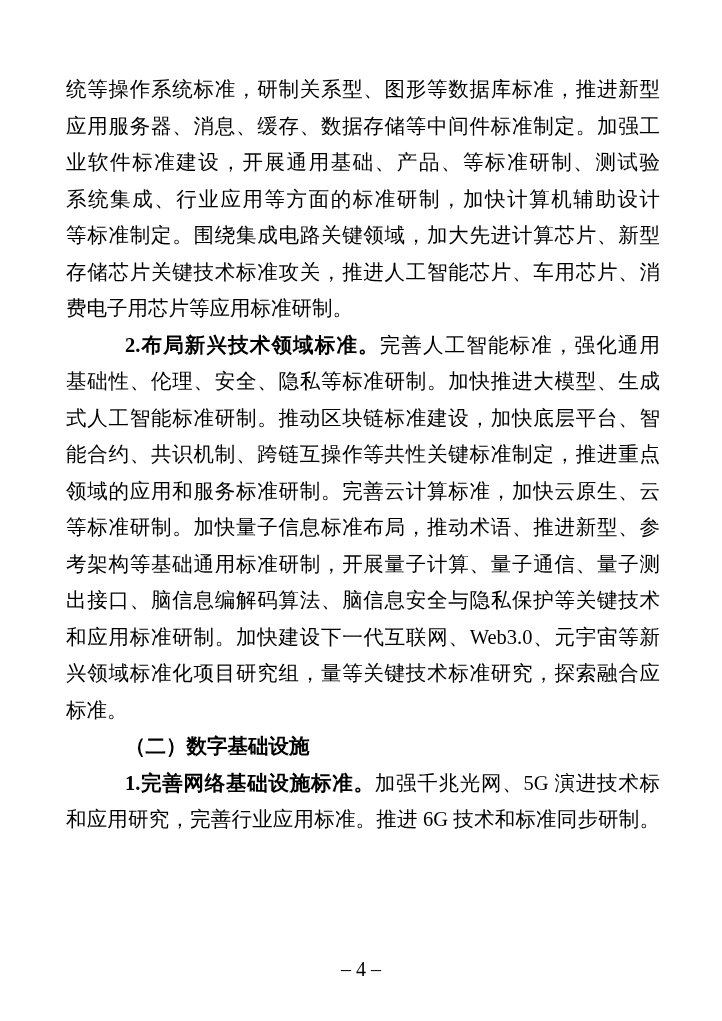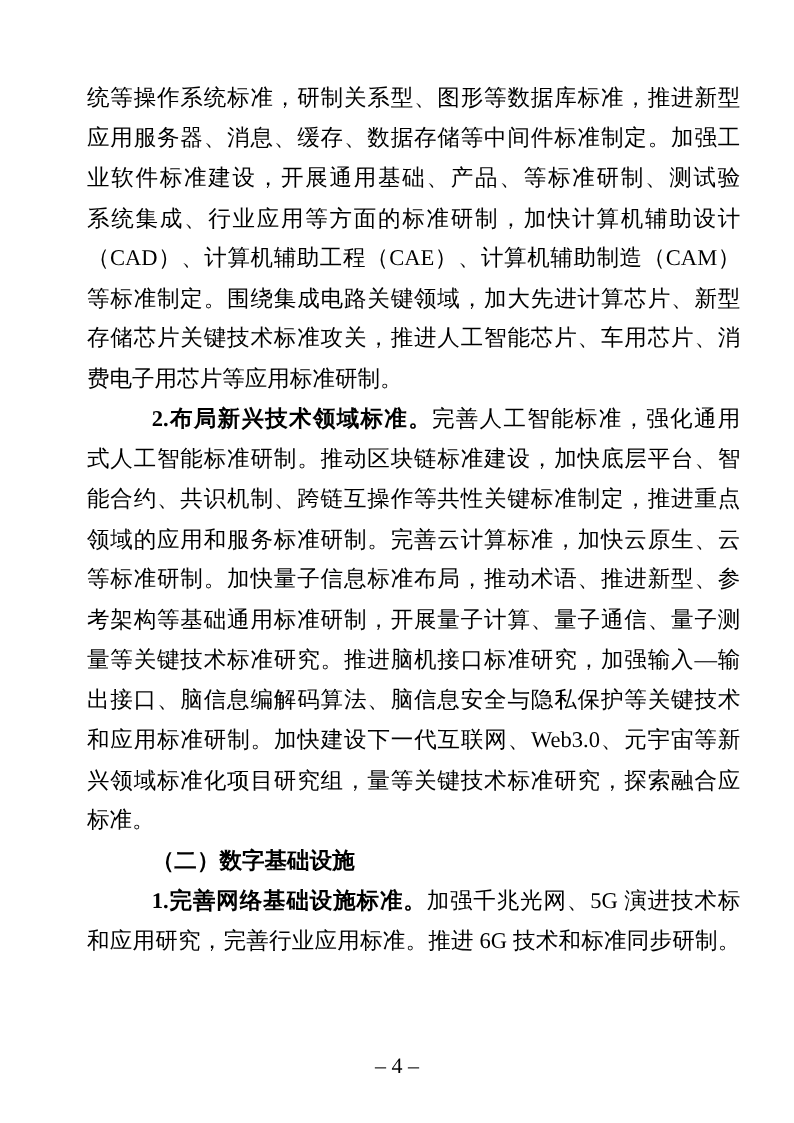--- a/index.html
+++ b/index.html
@@ -11,21 +11,21 @@
     position: relative;
     width: 722px;
     height: 1021px;
     background: #ffffff;
     overflow: hidden;
     font-family: "Liberation Serif", "DejaVu Serif", serif;
     color: #000000;
   }
   .text-block {
     position: absolute;
-    left: 79px;
+    left: 66px;
     top: 71px;
     width: 594px;
   }
   .paragraph {
     margin: 0;
     padding: 0;
   }
   .line {
     font-size: 20.5px;
     line-height: 36.5px;
@@ -57,33 +57,32 @@
 </head>
 <body>
 
 <div class="page">
   <div class="text-block" id="document-body">
       <div class="paragraph">
         <div class="line justify"><span>统等操作系统标准，研制关系型、图形等数据库标准，推进新型</span></div>
         <div class="line justify"><span>应用服务器、消息、缓存、数据存储等中间件标准制定。加强工</span></div>
         <div class="line justify"><span>业软件标准建设，开展通用基础、产品、等标准研制、测试验证、</span></div>
         <div class="line justify"><span>系统集成、行业应用等方面的标准研制，加快计算机辅助设计</span></div>
-        <div class="line justify"><span>（CAD）、计算机辅助工程（CAE）、计算机辅助制造（CAM）</span></div>
         <div class="line justify"><span>等标准制定。围绕集成电路关键领域，加大先进计算芯片、新型</span></div>
         <div class="line justify"><span>存储芯片关键技术标准攻关，推进人工智能芯片、车用芯片、消</span></div>
         <div class="line"><span>费电子用芯片等应用标准研制。</span></div>
       </div>
       <div class="paragraph">
         <div class="line justify indent"><span class="bold">2.布局新兴技术领域标准。</span><span>完善人工智能标准，强化通用性、</span></div>
+        <div class="line justify"><span>基础性、伦理、安全、隐私等标准研制。加快推进大模型、生成</span></div>
         <div class="line justify"><span>式人工智能标准研制。推动区块链标准建设，加快底层平台、智</span></div>
         <div class="line justify"><span>能合约、共识机制、跨链互操作等共性关键标准制定，推进重点</span></div>
         <div class="line justify"><span>领域的应用和服务标准研制。完善云计算标准，加快云原生、云</span></div>
         <div class="line justify"><span>等标准研制。加快量子信息标准布局，推动术语、推进新型、参</span></div>
         <div class="line justify"><span>考架构等基础通用标准研制，开展量子计算、量子通信、量子测</span></div>
-        <div class="line justify"><span>量等关键技术标准研究。推进脑机接口标准研究，加强输入—输</span></div>
         <div class="line justify"><span>出接口、脑信息编解码算法、脑信息安全与隐私保护等关键技术</span></div>
         <div class="line justify"><span>和应用标准研制。加快建设下一代互联网、Web3.0、元宇宙等新</span></div>
         <div class="line justify"><span>兴领域标准化项目研究组，量等关键技术标准研究，探索融合应用</span></div>
         <div class="line"><span>标准。</span></div>
       </div>
       <div class="paragraph heading">
         <div class="line indent"><span class="bold">（二）数字基础设施</span></div>
       </div>
       <div class="paragraph">
         <div class="line justify indent"><span class="bold">1.完善网络基础设施标准。</span><span>加强千兆光网、5G 演进技术标准</span></div>

